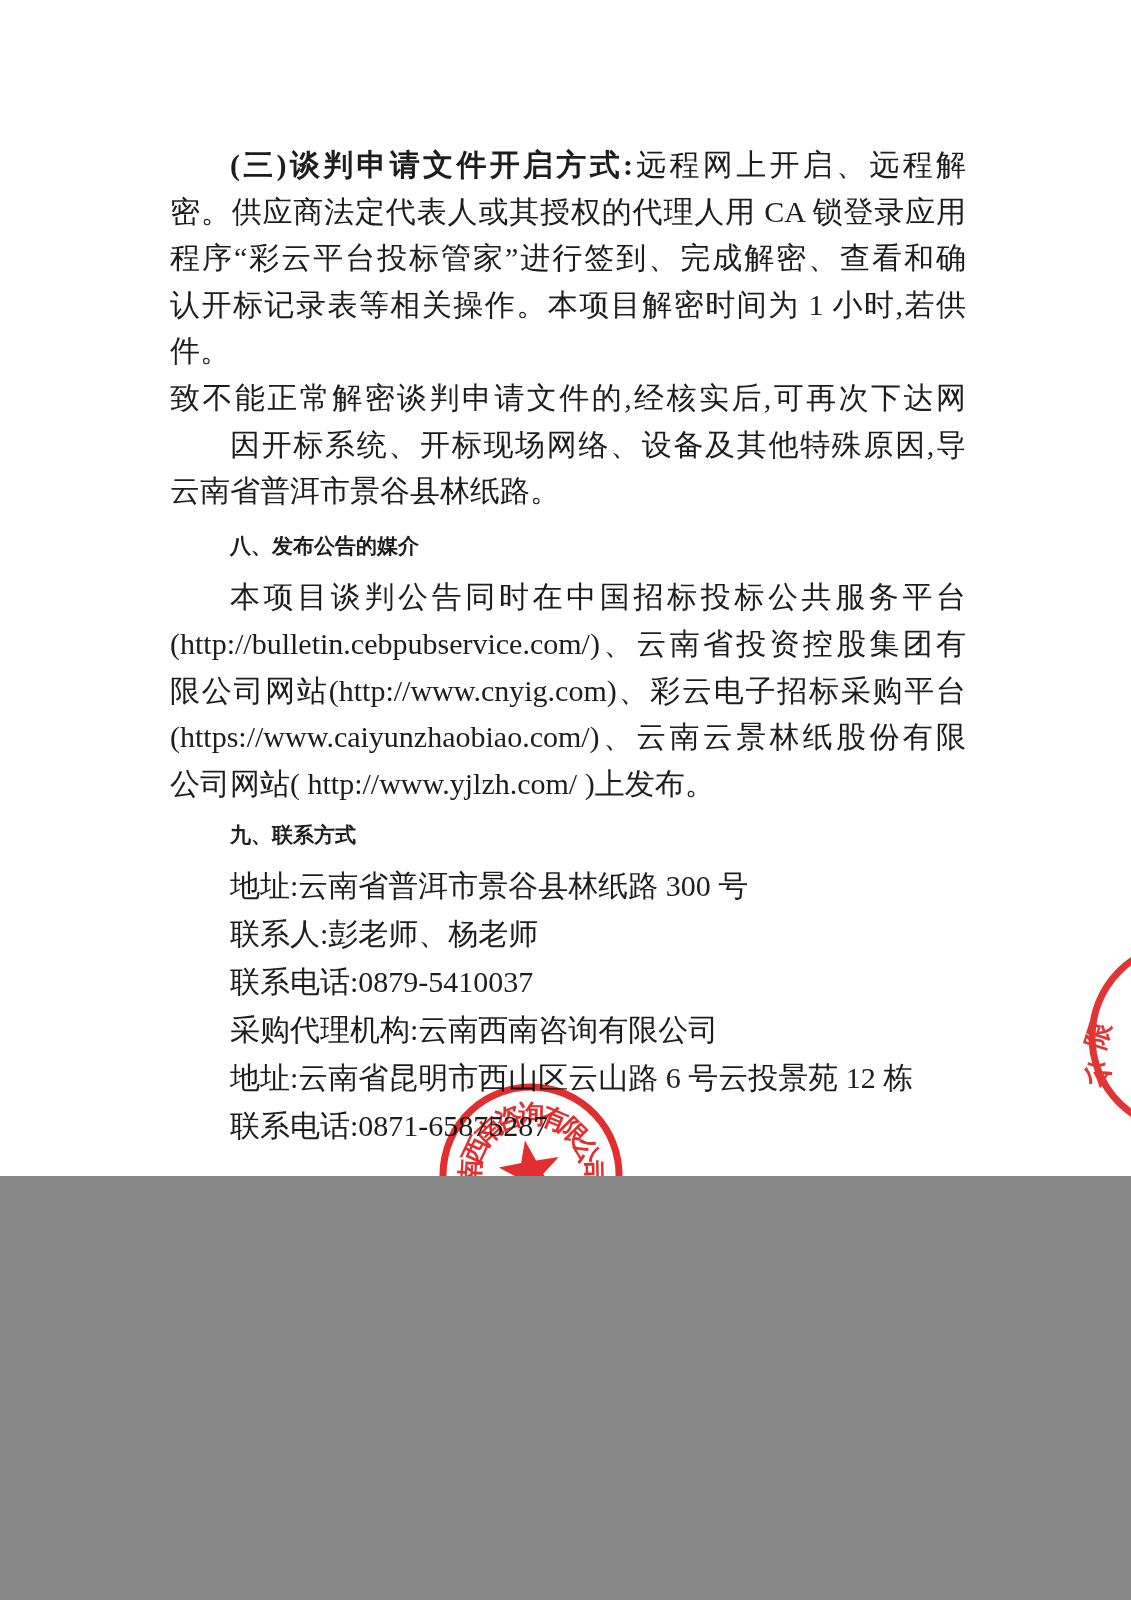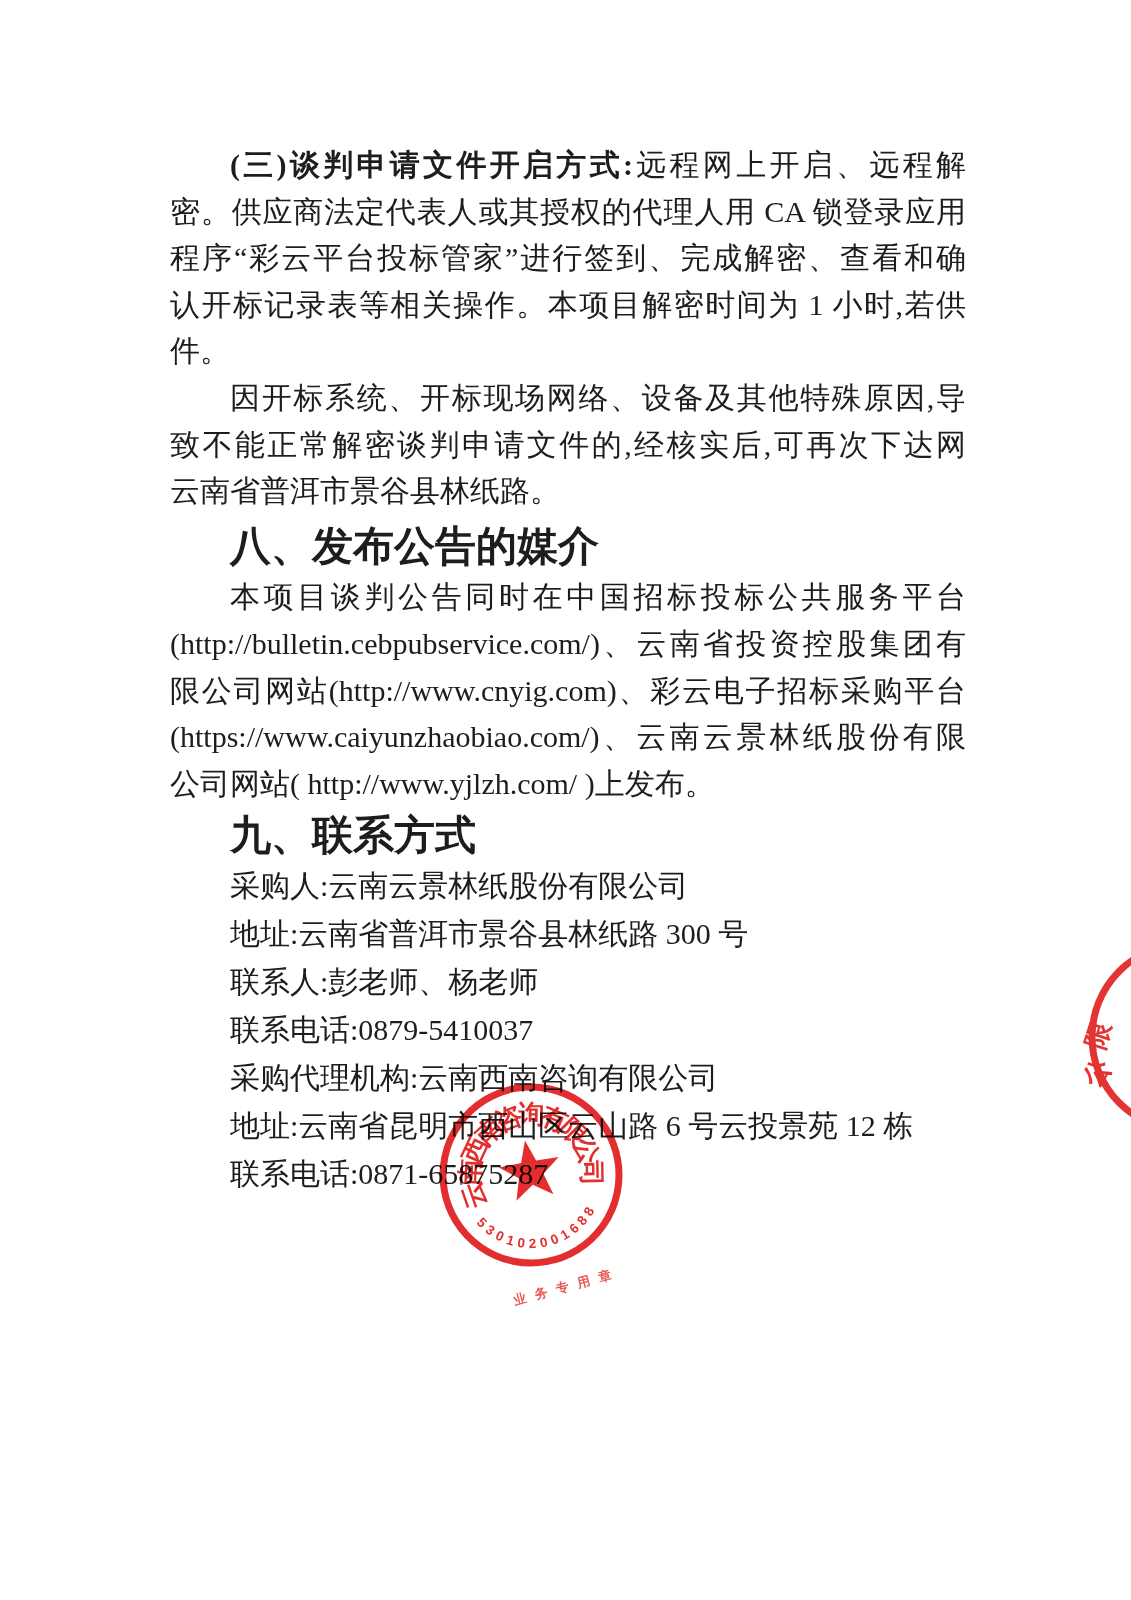--- a/index.html
+++ b/index.html
@@ -1,38 +1,38 @@
 <!DOCTYPE html>
 <html><head>
 <meta charset="utf-8">
 <style>
   html,body{margin:0;padding:0;background:#888;}
   .page{
     position:relative;
-    width:1131px;height:1600px;
+    width:1131px;height:1176px;
     background:#ffffff;
     overflow:hidden;
     margin:0 auto;
     font-family:"Liberation Serif","DejaVu Serif",serif;
   }
   .content{
     position:absolute;
     left:170px;top:142px;
     width:796px;
     font-size:30px;
     color:#1d1d1d;
   }
   .tl{line-height:46.6px;}
   .j{text-align:justify;text-align-last:justify;}
   .ind{text-indent:60px;}
   .lead{font-weight:700;}
   .h{
     font-family:"Liberation Sans","DejaVu Sans",sans-serif;
     font-weight:700;
-    font-size:41px;
+    font-size:21px;
     line-height:46.6px;
     margin:8px 0 5px 0;
   }
   .h.h9{margin:5px 0 3px 0;}
   .contact{line-height:48px;}
   .seal-layer{
     position:absolute;left:0;top:0;
     pointer-events:none;
     mix-blend-mode:multiply;
   }
@@ -47,33 +47,32 @@
 <div class="page">
 
   <div class="content">
 
     <div class="tl j ind"><span class="lead">(三)谈判申请文件开启方式:</span><span>远程网上开启、远程解</span></div>
     <div class="tl j">密。供应商法定代表人或其授权的代理人用 CA 锁登录应用</div>
     <div class="tl j">程序“彩云平台投标管家”进行签到、完成解密、查看和确</div>
     <div class="tl j">认开标记录表等相关操作。本项目解密时间为 1 小时,若供</div>
     <div class="tl">件。</div>
 
+    <div class="tl j">致不能正常解密谈判申请文件的,经核实后,可再次下达网</div>
     <div class="tl j ind">因开标系统、开标现场网络、设备及其他特殊原因,导</div>
-    <div class="tl j">致不能正常解密谈判申请文件的,经核实后,可再次下达网</div>
     <div class="tl">云南省普洱市景谷县林纸路。</div>
 
     <div class="h ind">八、发布公告的媒介</div>
     <div class="tl j ind">本项目谈判公告同时在中国招标投标公共服务平台</div>
     <div class="tl j">(http://bulletin.cebpubservice.com/)、云南省投资控股集团有</div>
     <div class="tl j">限公司网站(http://www.cnyig.com)、彩云电子招标采购平台</div>
     <div class="tl j">(https://www.caiyunzhaobiao.com/)、云南云景林纸股份有限</div>
     <div class="tl">公司网站( http://www.yjlzh.com/ )上发布。</div>
 
     <div class="h h9 ind">九、联系方式</div>
-    <div class="tl contact ind">采购人:云南云景林纸股份有限公司</div>
     <div class="tl contact ind">地址:云南省普洱市景谷县林纸路 300 号</div>
     <div class="tl contact ind">联系人:彭老师、杨老师</div>
     <div class="tl contact ind">联系电话:0879-5410037</div>
     <div class="tl contact ind">采购代理机构:云南西南咨询有限公司</div>
     <div class="tl contact ind">地址:云南省昆明市西山区云山路 6 号云投景苑 12 栋</div>
     <div class="tl contact ind">联系电话:0871-65875287</div>
 
   </div>
 
   <svg class="seal-layer" width="1131" height="1600" viewBox="0 0 1131 1600">

